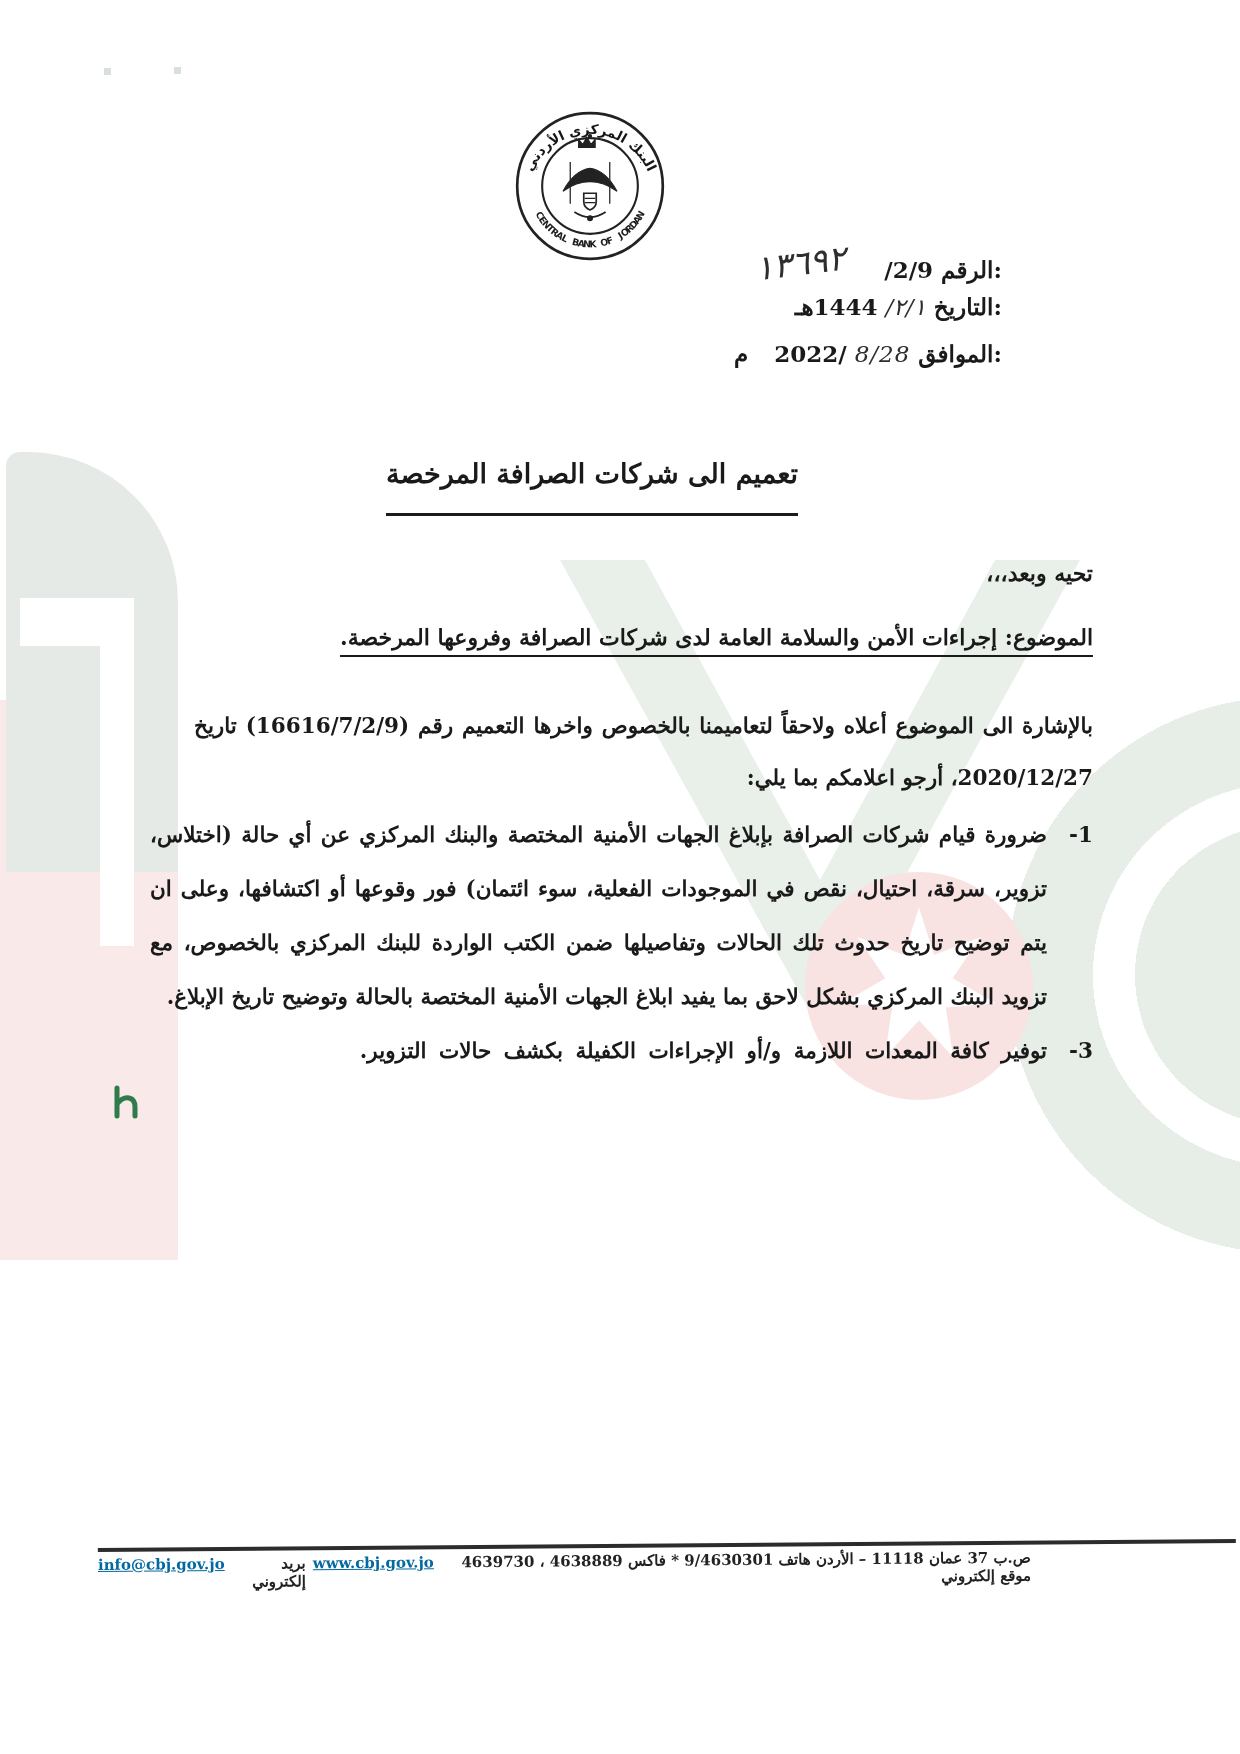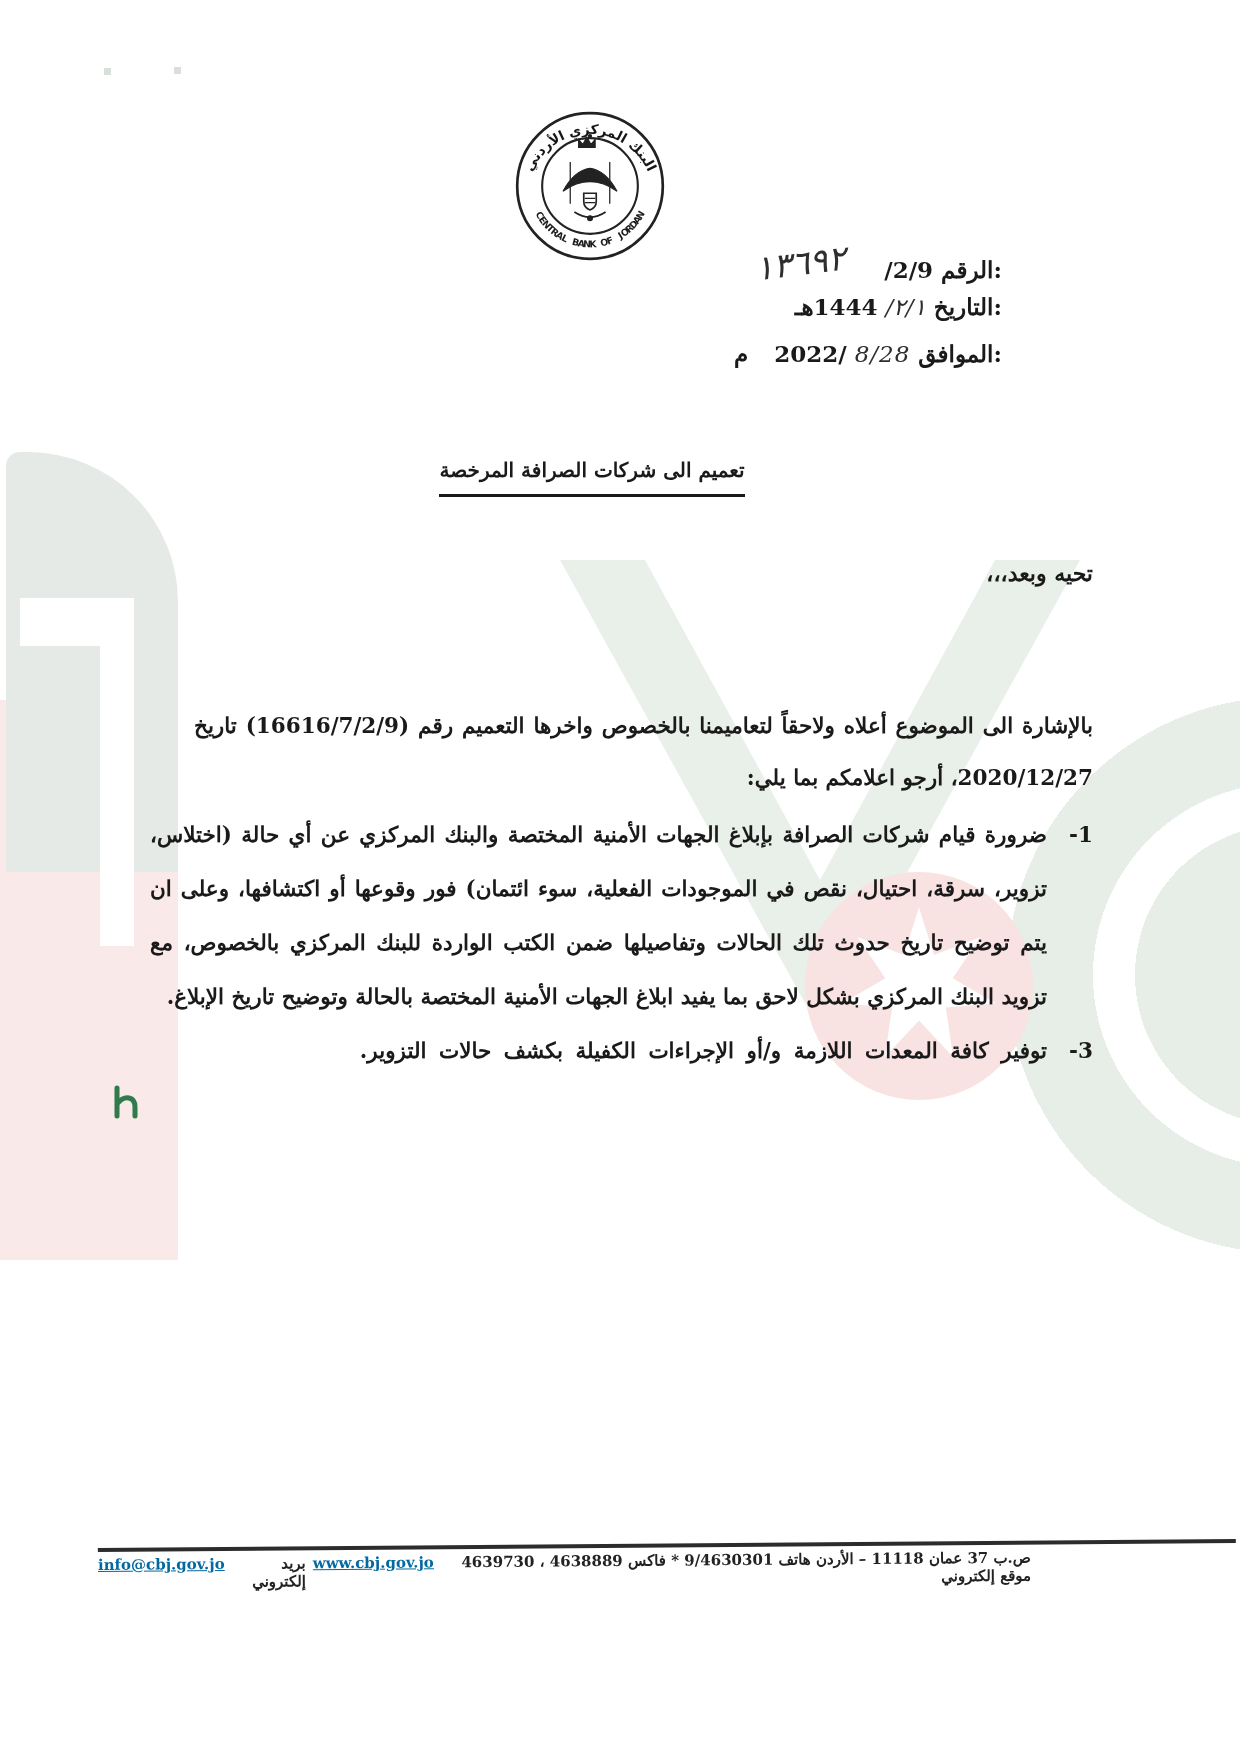--- a/index.html
+++ b/index.html
@@ -47,22 +47,22 @@
   .hdr-label{font-weight:bold;text-align:right;}
   .ltr{direction:ltr;unicode-bidi:bidi-override;}
   .rtlu{direction:rtl;unicode-bidi:isolate;}
   .hand{font-family:"DejaVu Serif","Liberation Serif",serif;font-style:italic;font-weight:400;color:#2e2e2e;}
   .hand-ref{font-size:34px;letter-spacing:3px;transform:rotate(-7deg) translateY(-3px);display:inline-block;}
   .hand-sm{font-size:23px;letter-spacing:1px;}
   .gap-wide{margin-right:30px;}
   .m-suffix{margin-right:18px;}
 
   .title-wrap{position:absolute;top:458px;left:0;width:100%;text-align:center;}
-  .title{display:inline-block;font-size:20px;font-weight:bold;
-    border-bottom:3px solid #1a1a1a;padding-bottom:12px;transform:translateX(-28px);}
+  .title{display:inline-block;font-size:27px;font-weight:bold;
+    border-bottom:3px solid #1a1a1a;padding-bottom:24px;transform:translateX(-28px);}
 
   .greeting{position:absolute;top:560px;right:147px;font-size:22px;font-weight:bold;}
 
   .subject{position:absolute;top:624px;right:147px;left:150px;font-size:22px;font-weight:bold;
     text-decoration:underline;text-decoration-thickness:2.2px;text-underline-offset:10px;}
 
   .intro{position:absolute;top:700px;right:147px;left:150px;
     font-size:21.5px;font-weight:600;line-height:52px;
     text-align:justify;text-align-last:right;margin-left:44px;}
 
@@ -173,20 +173,21 @@
         <span class="hdr-label">الموافق:</span>
       </div>
     </div>
 
     <div class="title-wrap">
       <span class="title">تعميم الى شركات الصرافة المرخصة</span>
     </div>
 
     <div class="greeting">تحيه وبعد،،،</div>
 
+    <div class="subject">الموضوع: إجراءات الأمن والسلامة العامة لدى شركات الصرافة وفروعها المرخصة.</div>
 
     <div class="intro">بالإشارة الى الموضوع أعلاه ولاحقاً لتعاميمنا بالخصوص واخرها التعميم رقم (16616/7/2/9) تاريخ 2020/12/27، أرجو اعلامكم بما يلي:</div>
 
     <div class="items">
       <div class="item">
         <span class="item-num">1-</span><span>ضرورة قيام شركات الصرافة بإبلاغ الجهات الأمنية المختصة والبنك المركزي عن أي حالة (اختلاس، تزوير، سرقة، احتيال، نقص في الموجودات الفعلية، سوء ائتمان) فور وقوعها أو اكتشافها، وعلى ان يتم توضيح تاريخ حدوث تلك الحالات وتفاصيلها ضمن الكتب الواردة للبنك المركزي بالخصوص، مع تزويد البنك المركزي بشكل لاحق بما يفيد ابلاغ الجهات الأمنية المختصة بالحالة وتوضيح تاريخ الإبلاغ.</span>
       </div>
       <div class="item">
         <span class="item-num">3-</span><span>توفير كافة المعدات اللازمة و/أو الإجراءات الكفيلة بكشف حالات التزوير.</span>
       </div>

